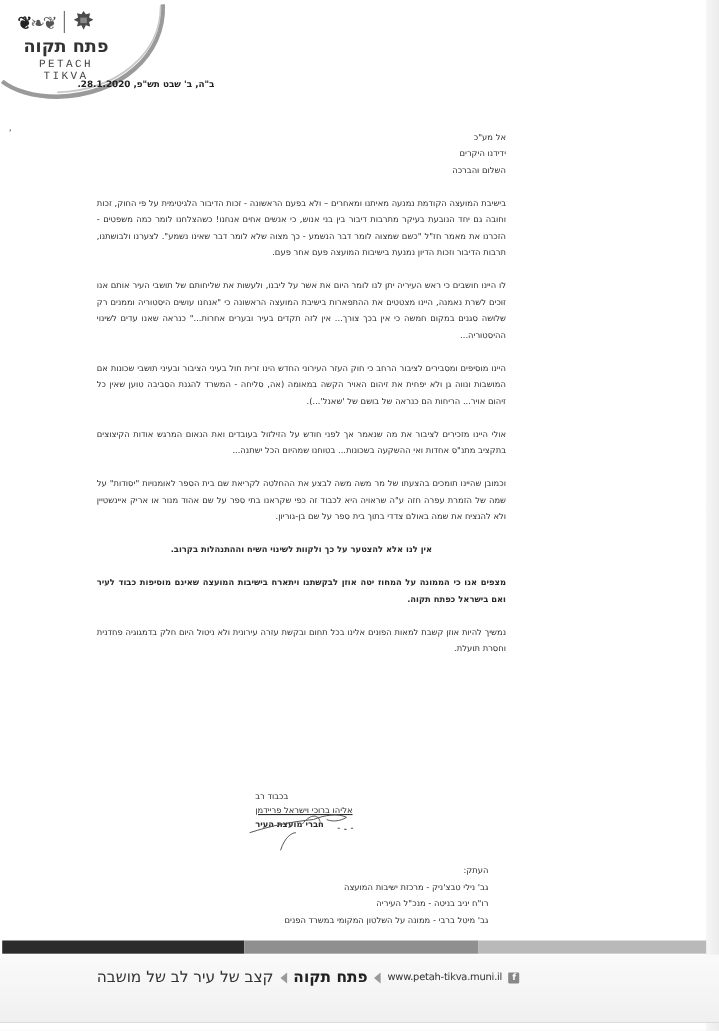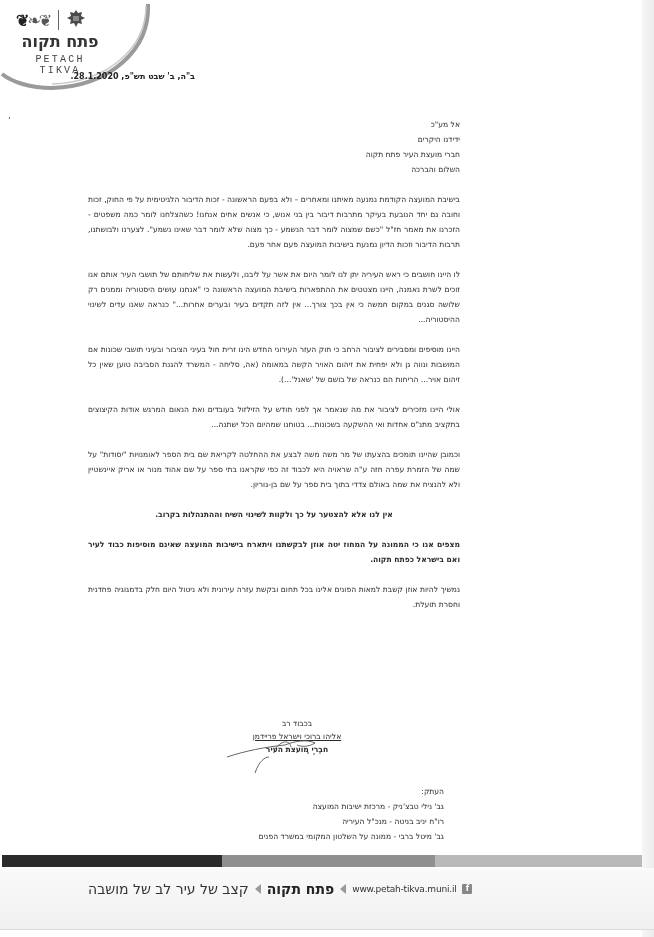--- a/index.html
+++ b/index.html
@@ -45,21 +45,21 @@
       direction: rtl; text-align: right;
       font-size: 7.6px; line-height: 15px; color: #2a2a2a;
     }
     .salutation div { height: 15px; }
     .para { margin-top: 15px; text-align: justify; text-align-last: right; }
     .para.bold { font-weight: bold; }
     .para.center { text-align: left; text-align-last: center; font-weight: bold; }
 
     .signoff {
       position: absolute; left: 232px; top: 717px; width: 130px;
-      direction: rtl; text-align: center; font-size: 7.6px; line-height: 13px; color: #2a2a2a;
+      direction: rtl; text-align: left; font-size: 7.6px; line-height: 13px; color: #2a2a2a;
     }
     .signoff .name { text-decoration: underline; }
     .signoff .title { font-weight: bold; }
     .signature { position: absolute; left: 225px; top: 735px; }
 
     .cc {
       position: absolute; left: 284px; top: 784px; width: 160px;
       direction: rtl; text-align: right; font-size: 7.6px; line-height: 15px; color: #2a2a2a;
     }
     .cc .cc-item { white-space: nowrap; }
@@ -108,21 +108,20 @@
     <div class="logo-en">PETACH TIKVA</div>
   </div>
 
   <div class="date">ב"ה, ב' שבט תש"פ, 28.1.2020.</div>
   <div class="stray-mark">’</div>
 
   <div class="content">
     <div class="salutation">
       <div>אל מע"כ</div>
       <div>ידידנו היקרים</div>
-      <div>חברי מועצת העיר פתח תקוה</div>
       <div>השלום והברכה</div>
     </div>
     <p class="para">בישיבת המועצה הקודמת נמנעה מאיתנו ומאחרים – ולא בפעם הראשונה - זכות הדיבור הלגיטימית על פי החוק, זכות וחובה גם יחד הנובעת בעיקר מתרבות דיבור בין בני אנוש, כי אנשים אחים אנחנו! כשהצלחנו לומר כמה משפטים - הזכרנו את מאמר חז"ל "כשם שמצוה לומר דבר הנשמע - כך מצוה שלא לומר דבר שאינו נשמע". לצערנו ולבושתנו, תרבות הדיבור וזכות הדיון נמנעת בישיבות המועצה פעם אחר פעם.</p>
     <p class="para">לו היינו חושבים כי ראש העיריה יתן לנו לומר היום את אשר על ליבנו, ולעשות את שליחותם של תושבי העיר אותם אנו זוכים לשרת נאמנה, היינו מצטטים את ההתפארות בישיבת המועצה הראשונה כי "אנחנו עושים היסטוריה וממנים רק שלושה סגנים במקום חמשה כי אין בכך צורך... אין לזה תקדים בעיר ובערים אחרות..." כנראה שאנו עדים לשינוי ההיסטוריה...</p>
     <p class="para">היינו מוסיפים ומסבירים לציבור הרחב כי חוק העזר העירוני החדש הינו זרית חול בעיני הציבור ובעיני תושבי שכונות אם המושבות ונווה גן ולא יפחית את זיהום האויר הקשה במאומה (אה, סליחה - המשרד להגנת הסביבה טוען שאין כל זיהום אויר... הריחות הם כנראה של בושם של 'שאנל'...).</p>
     <p class="para">אולי היינו מזכירים לציבור את מה שנאמר אך לפני חודש על הזילזול בעובדים ואת הנאום המרגש אודות הקיצוצים בתקציב מתנ"ס אחדות ואי ההשקעה בשכונות... בטוחנו שמהיום הכל ישתנה...</p>
     <p class="para">וכמובן שהיינו תומכים בהצעתו של מר משה משה לבצע את ההחלטה לקריאת שם בית הספר לאומנויות "יסודות" על שמה של הזמרת עפרה חזה ע"ה שראויה היא לכבוד זה כפי שקראנו בתי ספר על שם אהוד מנור או אריק איינשטיין ולא להנציח את שמה באולם צדדי בתוך בית ספר על שם בן-גוריון.</p>
     <p class="para center">אין לנו אלא להצטער על כך ולקוות לשינוי השיח וההתנהלות בקרוב.</p>
     <p class="para bold">מצפים אנו כי הממונה על המחוז יטה אוזן לבקשתנו ויתארח בישיבות המועצה שאינם מוסיפות כבוד לעיר ואם בישראל כפתח תקוה.</p>
     <p class="para">נמשיך להיות אוזן קשבת למאות הפונים אלינו בכל תחום ובקשת עזרה עירונית ולא ניטול היום חלק בדמגוגיה פחדנית וחסרת תועלת.</p>

